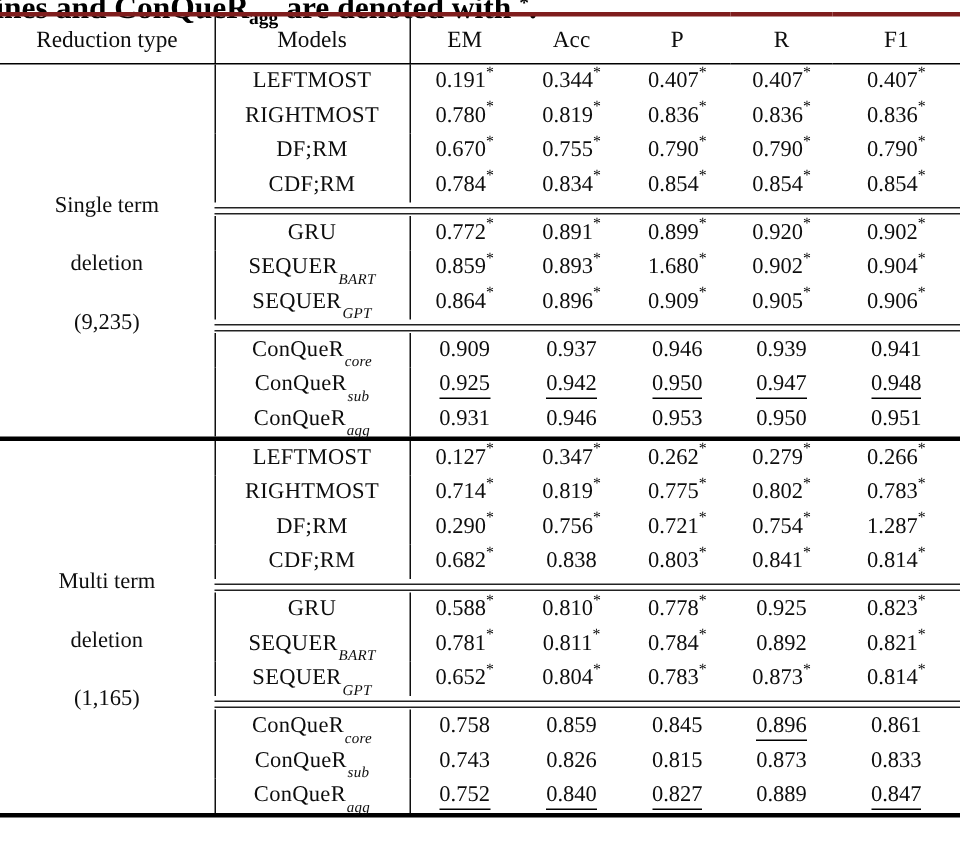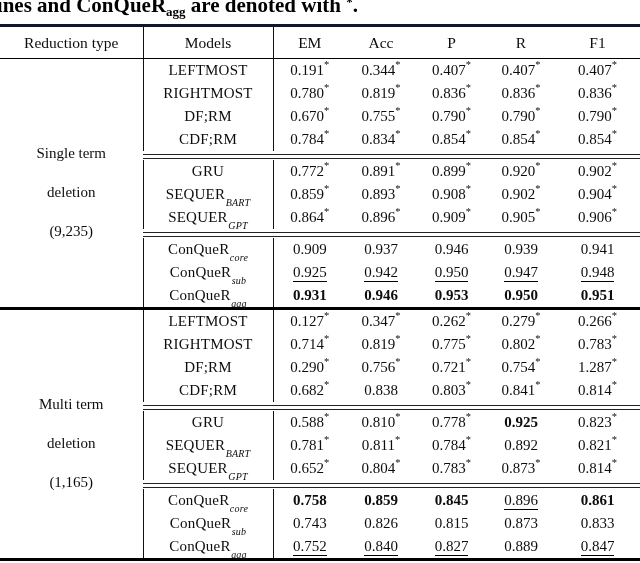--- a/index.html
+++ b/index.html
@@ -30,26 +30,26 @@
   }
   .caption .cap-star {
     font-size: 13px;
     position: relative;
     top: -6px;
     font-weight: 700;
   }
   
   table.tbl {
     position: absolute;
-    top: 24px;
+    top: 8px;
     left: 0;
     width: 640px;
     border-collapse: collapse;
     table-layout: fixed;
-    border-top: 3px solid #0f172a;
+    border-top: 3px solid #7f1d1d;
   }
   .tbl th, .tbl td { padding: 0; margin: 0; }
   .tbl thead th {
     height: 31px;
     border-bottom: 1.5px solid #000;
     font-weight: normal;
     font-size: 15.5px;
     text-align: center;
     vertical-align: middle;
   }
@@ -62,21 +62,21 @@
   .label-cell div { font-size: 15px; line-height: 21px; margin-top: 18px; }
   .model-cell { font-size: 14px; letter-spacing: 0.2px; }
   .model-cell sub {
     font-size: 10px;
     position: relative;
     bottom: -3px;
     margin-left: 0.5px;
     line-height: 0;
     font-style: italic;
   }
-  .value-cell .bold { font-weight: 700; }
+  .value-cell .bold { font-weight: 400; }
   .value-cell .underline { border-bottom: 1.2px solid #000; padding-bottom: 0.5px; }
   .value-cell sup.star {
     font-size: 10.5px;
     position: relative;
     top: -1px;
     line-height: 0;
   }
   tr.sep-row td { height: 9px; }
   .double-rule {
     height: 2.5px;
@@ -165,21 +165,21 @@
           <td class="value-cell"><span>0.772</span><sup class="star">*</sup></td>
           <td class="value-cell"><span>0.891</span><sup class="star">*</sup></td>
           <td class="value-cell"><span>0.899</span><sup class="star">*</sup></td>
           <td class="value-cell"><span>0.920</span><sup class="star">*</sup></td>
           <td class="value-cell"><span>0.902</span><sup class="star">*</sup></td>
         </tr>
         <tr>
           <td class="model-cell models-col"><span>SEQUER</span><sub>BART</sub></td>
           <td class="value-cell"><span>0.859</span><sup class="star">*</sup></td>
           <td class="value-cell"><span>0.893</span><sup class="star">*</sup></td>
-          <td class="value-cell"><span>0.908</span><sup class="star">*</sup></td>
+          <td class="value-cell"><span>1.680</span><sup class="star">*</sup></td>
           <td class="value-cell"><span>0.902</span><sup class="star">*</sup></td>
           <td class="value-cell"><span>0.904</span><sup class="star">*</sup></td>
         </tr>
         <tr>
           <td class="model-cell models-col"><span>SEQUER</span><sub>GPT</sub></td>
           <td class="value-cell"><span>0.864</span><sup class="star">*</sup></td>
           <td class="value-cell"><span>0.896</span><sup class="star">*</sup></td>
           <td class="value-cell"><span>0.909</span><sup class="star">*</sup></td>
           <td class="value-cell"><span>0.905</span><sup class="star">*</sup></td>
           <td class="value-cell"><span>0.906</span><sup class="star">*</sup></td>

